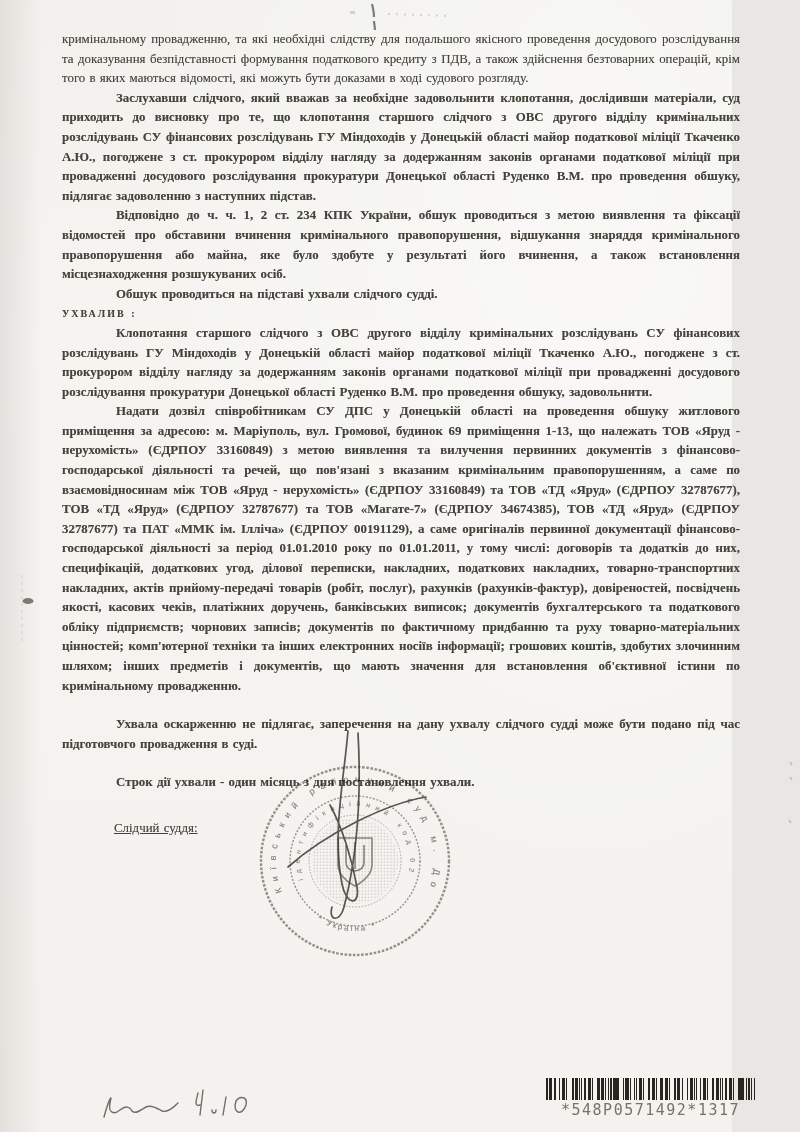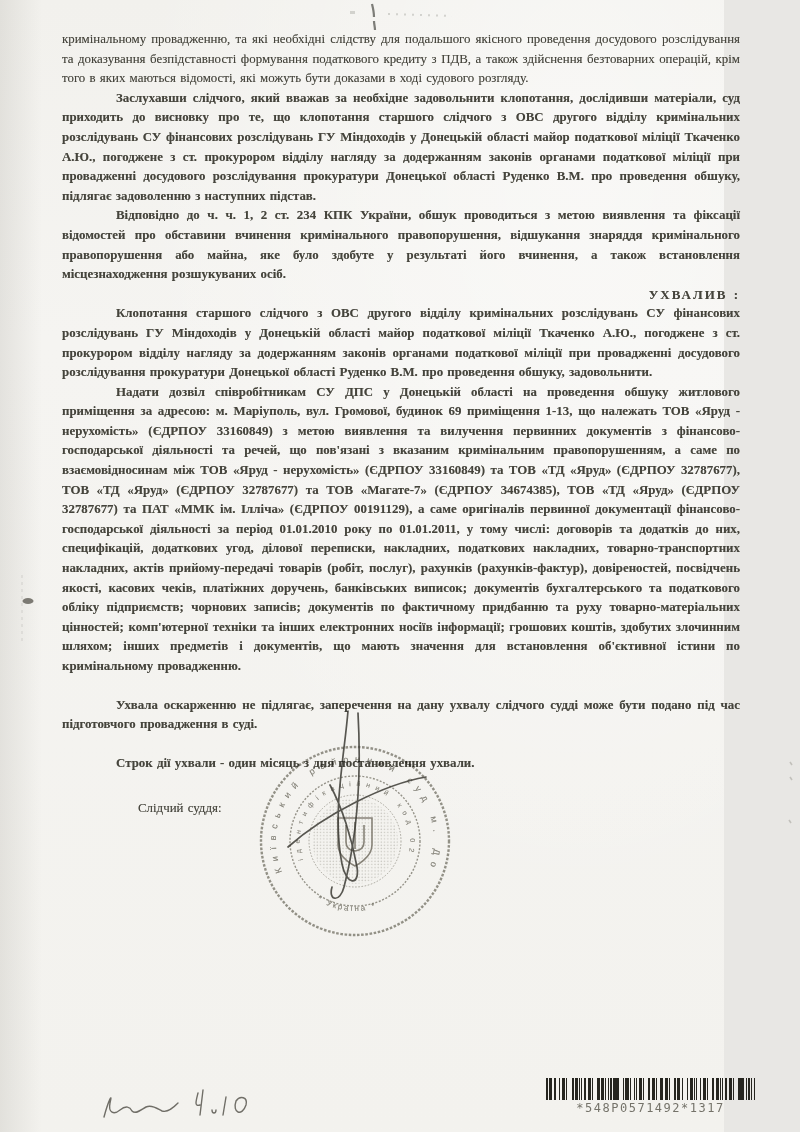--- a/index.html
+++ b/index.html
@@ -4,56 +4,57 @@
 <style>
   html,body{margin:0;padding:0;}
   body{width:800px;height:1132px;overflow:hidden;background:#e8e7e4;}
   .page{
     position:relative;width:724px;height:1132px;
     background:
       radial-gradient(ellipse at 80% 15%, rgba(255,255,255,0.45), rgba(255,255,255,0) 55%),
       linear-gradient(90deg, rgba(186,184,177,0.30), rgba(0,0,0,0) 42px),
       linear-gradient(180deg,#f2f1ed 0%,#f5f4f1 30%,#f3f2ee 100%);
     font-family:"Liberation Serif", serif;
+    padding-left:8px;
   }
   .content{
     position:absolute;left:62px;top:30px;width:678px;
     font-size:12.9px;line-height:19.6px;color:#45443c;
     text-align:justify;word-spacing:1px;
     text-shadow:0 0 0.6px rgba(92,90,80,0.45);
   }
   .content p{margin:0;}
   .ind{text-indent:54px;font-weight:bold;}
   .ruling-heading{
-    text-align:right;font-size:13px;font-weight:bold;
+    text-align:left;font-size:10px;font-weight:bold;
     letter-spacing:2px;margin:14px 0 20px 0;text-indent:0;
   }
   .spaced{margin-top:19px !important;}
   .sig-row{
     position:relative;margin-top:26px;text-align:left;height:22px;
   }
-  .sig-label{margin-left:76px;}
+  .sig-label{margin-left:52px;text-decoration:underline;}
   .stamp-svg{
     position:absolute;left:168px;top:-150px;width:250px;height:340px;
     mix-blend-mode:multiply;pointer-events:none;
   }
   .stamp-text{font-family:"Liberation Sans",sans-serif;fill:#85837a;}
   .artifact-svg{position:absolute;left:0;top:0;width:800px;height:1132px;pointer-events:none;}
   .handwriting-svg{position:absolute;left:80px;top:1075px;width:220px;height:50px;}
   .barcode{
     position:absolute;left:546px;top:1078px;width:209px;height:36px;text-align:center;
   }
   .barcode-bars{
     height:22px;width:209px;
     background:
       repeating-linear-gradient(90deg,#26251f 0 1.6px,rgba(0,0,0,0) 1.6px 3.4px,#26251f 3.4px 6.4px,rgba(0,0,0,0) 6.4px 7.6px,#26251f 7.6px 8.6px,rgba(0,0,0,0) 8.6px 12.8px),
       repeating-linear-gradient(90deg,#26251f 0 1.2px,rgba(0,0,0,0) 1.2px 8.8px);
   }
   .barcode-value{
-    font-family:"DejaVu Sans Mono",monospace;font-size:12px;letter-spacing:1.5px;
+    font-family:"DejaVu Sans Mono",monospace;font-size:15px;letter-spacing:1.5px;
     color:#555349;margin-top:1px;opacity:.8;
   }
 </style>
 </head>
 <body>
 
 <div class="page">
 
   <svg class="artifact-svg" viewBox="0 0 800 1132">
     <path d="M372,4 c1,4 2,9 2,13 m0,4 c0,3 1,6 1,9" stroke="#4a4a44" stroke-width="2.2" fill="none" opacity="0.7"></path>
@@ -61,20 +62,21 @@
     <rect x="350" y="11" width="5" height="3" fill="#6b6a62" opacity="0.25"></rect>
     <ellipse cx="28" cy="601" rx="5.5" ry="3" fill="#55534b" opacity="0.75"></ellipse>
     <path d="M22,575 L22,645" stroke="#8a887f" stroke-width="1.5" stroke-dasharray="3 4" opacity="0.18" fill="none"></path>
     <path d="M790,762 l2,3 m-2,12 l2,3 m-3,40 l2,3" stroke="#7a786f" stroke-width="1.6" opacity="0.35" fill="none"></path>
   </svg>
 
   <div class="content">
     <p class="j">кримінальному провадженню, та які необхідні слідству для подальшого якісного проведення досудового розслідування та доказування безпідставності формування податкового кредиту з ПДВ, а також здійснення безтоварних операцій, крім того в яких маються відомості, які можуть бути доказами в ході судового розгляду.</p>
     <p class="ind">Заслухавши слідчого, який вважав за необхідне задовольнити клопотання, дослідивши матеріали, суд приходить до висновку про те, що клопотання старшого слідчого з ОВС другого відділу кримінальних розслідувань СУ фінансових розслідувань ГУ Міндоходів у Донецькій області майор податкової міліції Ткаченко А.Ю., погоджене з ст. прокурором відділу нагляду за додержанням законів органами податкової міліції при провадженні досудового розслідування прокуратури Донецької області Руденко В.М. про проведення обшуку, підлягає задоволенню з наступних підстав.</p>
     <p class="ind">Відповідно до ч. ч. 1, 2 ст. 234 КПК України, обшук проводиться з метою виявлення та фіксації відомостей про обставини вчинення кримінального правопорушення, відшукання знаряддя кримінального правопорушення або майна, яке було здобуте у результаті його вчинення, а також встановлення місцезнаходження розшукуваних осіб.</p>
+    <p class="ind">Обшук проводиться на підставі ухвали слідчого судді.</p>
 
     <p class="ruling-heading">УХВАЛИВ :</p>
 
     <p class="ind">Клопотання старшого слідчого з ОВС другого відділу кримінальних розслідувань СУ фінансових розслідувань ГУ Міндоходів у Донецькій області майор податкової міліції Ткаченко А.Ю., погоджене з ст. прокурором відділу нагляду за додержанням законів органами податкової міліції при провадженні досудового розслідування прокуратури Донецької області Руденко В.М. про проведення обшуку, задовольнити.</p>
     <p class="ind">Надати дозвіл співробітникам СУ ДПС у Донецькій області на проведення обшуку житлового приміщення за адресою: м. Маріуполь, вул. Громової, будинок 69 приміщення 1-13, що належать ТОВ «Яруд - нерухомість» (ЄДРПОУ 33160849) з метою виявлення та вилучення первинних документів з фінансово-господарської діяльності та речей, що пов'язані з вказаним кримінальним правопорушенням, а саме по взаємовідносинам між ТОВ «Яруд - нерухомість» (ЄДРПОУ 33160849) та ТОВ «ТД «Яруд» (ЄДРПОУ 32787677), ТОВ «ТД «Яруд» (ЄДРПОУ 32787677) та ТОВ «Магате-7» (ЄДРПОУ 34674385), ТОВ «ТД «Яруд» (ЄДРПОУ 32787677) та ПАТ «ММК ім. Ілліча» (ЄДРПОУ 00191129), а саме оригіналів первинної документації фінансово-господарської діяльності за період 01.01.2010 року по 01.01.2011, у тому числі: договорів та додатків до них, специфікацій, додаткових угод, ділової переписки, накладних, податкових накладних, товарно-транспортних накладних, актів прийому-передачі товарів (робіт, послуг), рахунків (рахунків-фактур), довіреностей, посвідчень якості, касових чеків, платіжних доручень, банківських виписок; документів бухгалтерського та податкового обліку підприємств; чорнових записів; документів по фактичному придбанню та руху товарно-матеріальних цінностей; комп'ютерної техніки та інших електронних носіїв інформації; грошових коштів, здобутих злочинним шляхом; інших предметів і документів, що мають значення для встановлення об'єктивної істини по кримінальному провадженню.</p>
 
     <p class="ind spaced">Ухвала оскарженню не підлягає, заперечення на дану ухвалу слідчого судді може бути подано під час підготовчого провадження в суді.</p>
     <p class="ind spaced">Строк дії ухвали - один місяць з дня постановлення ухвали.</p>
 
     <div class="sig-row">

